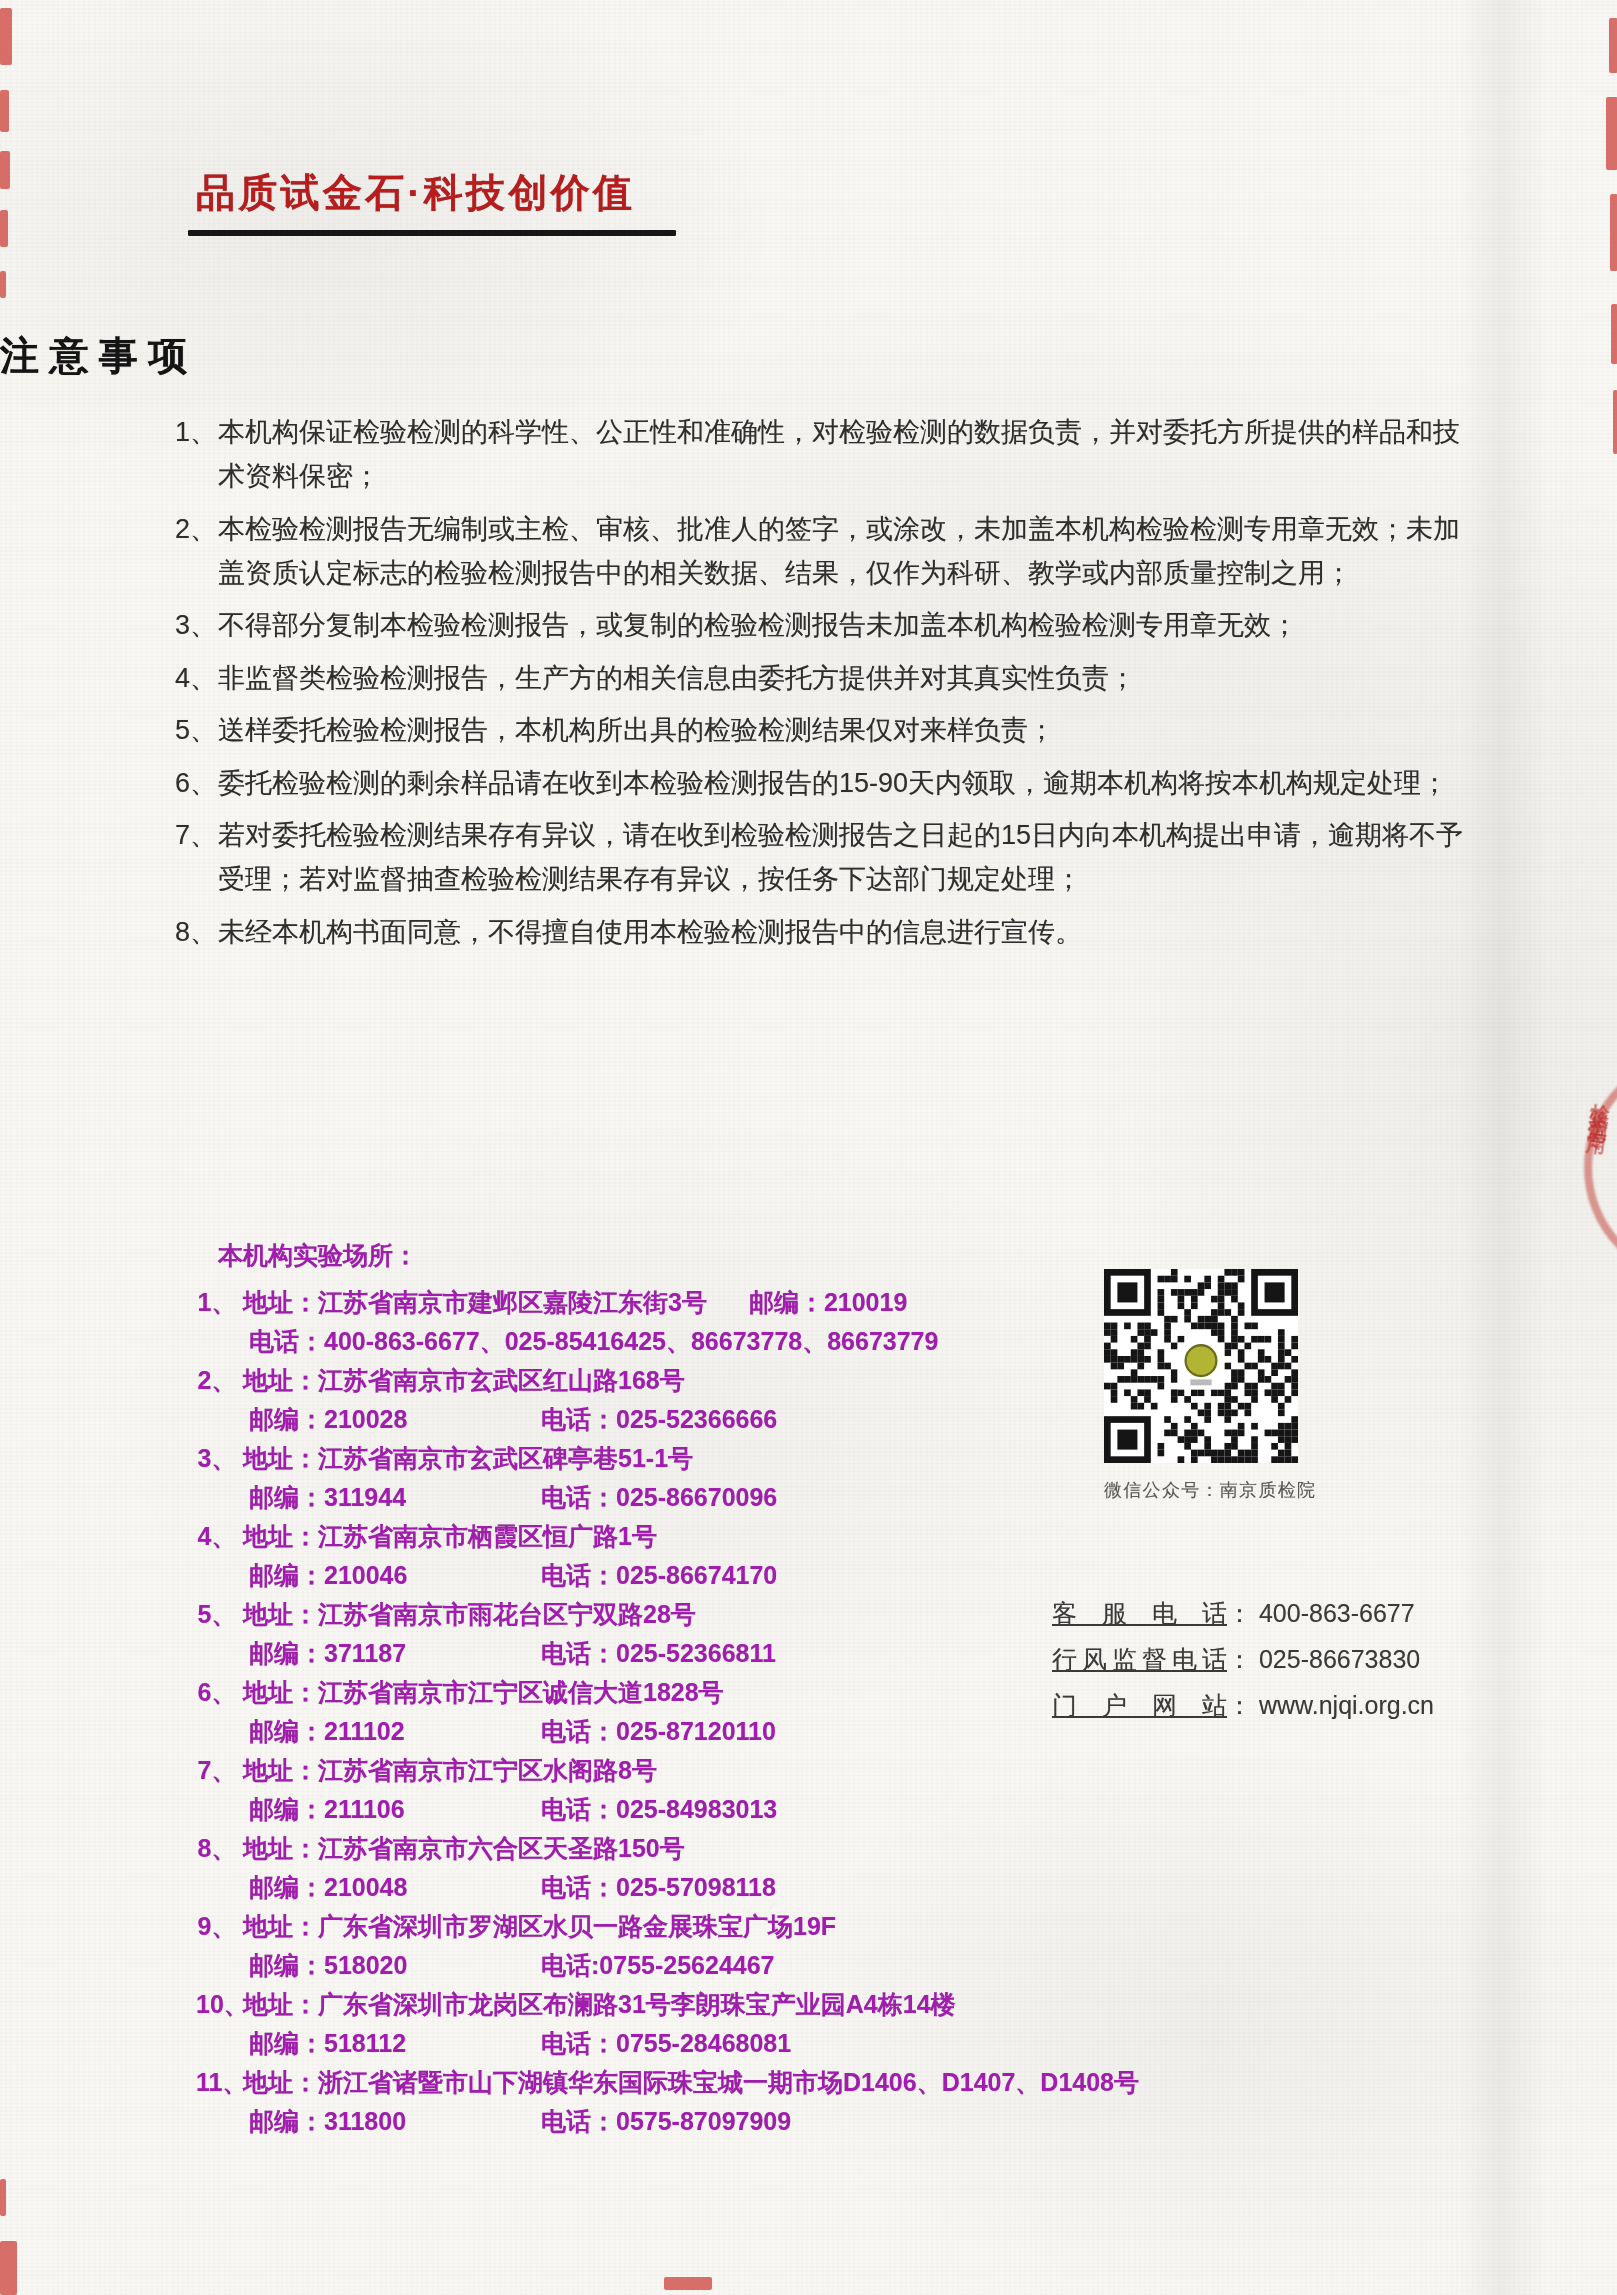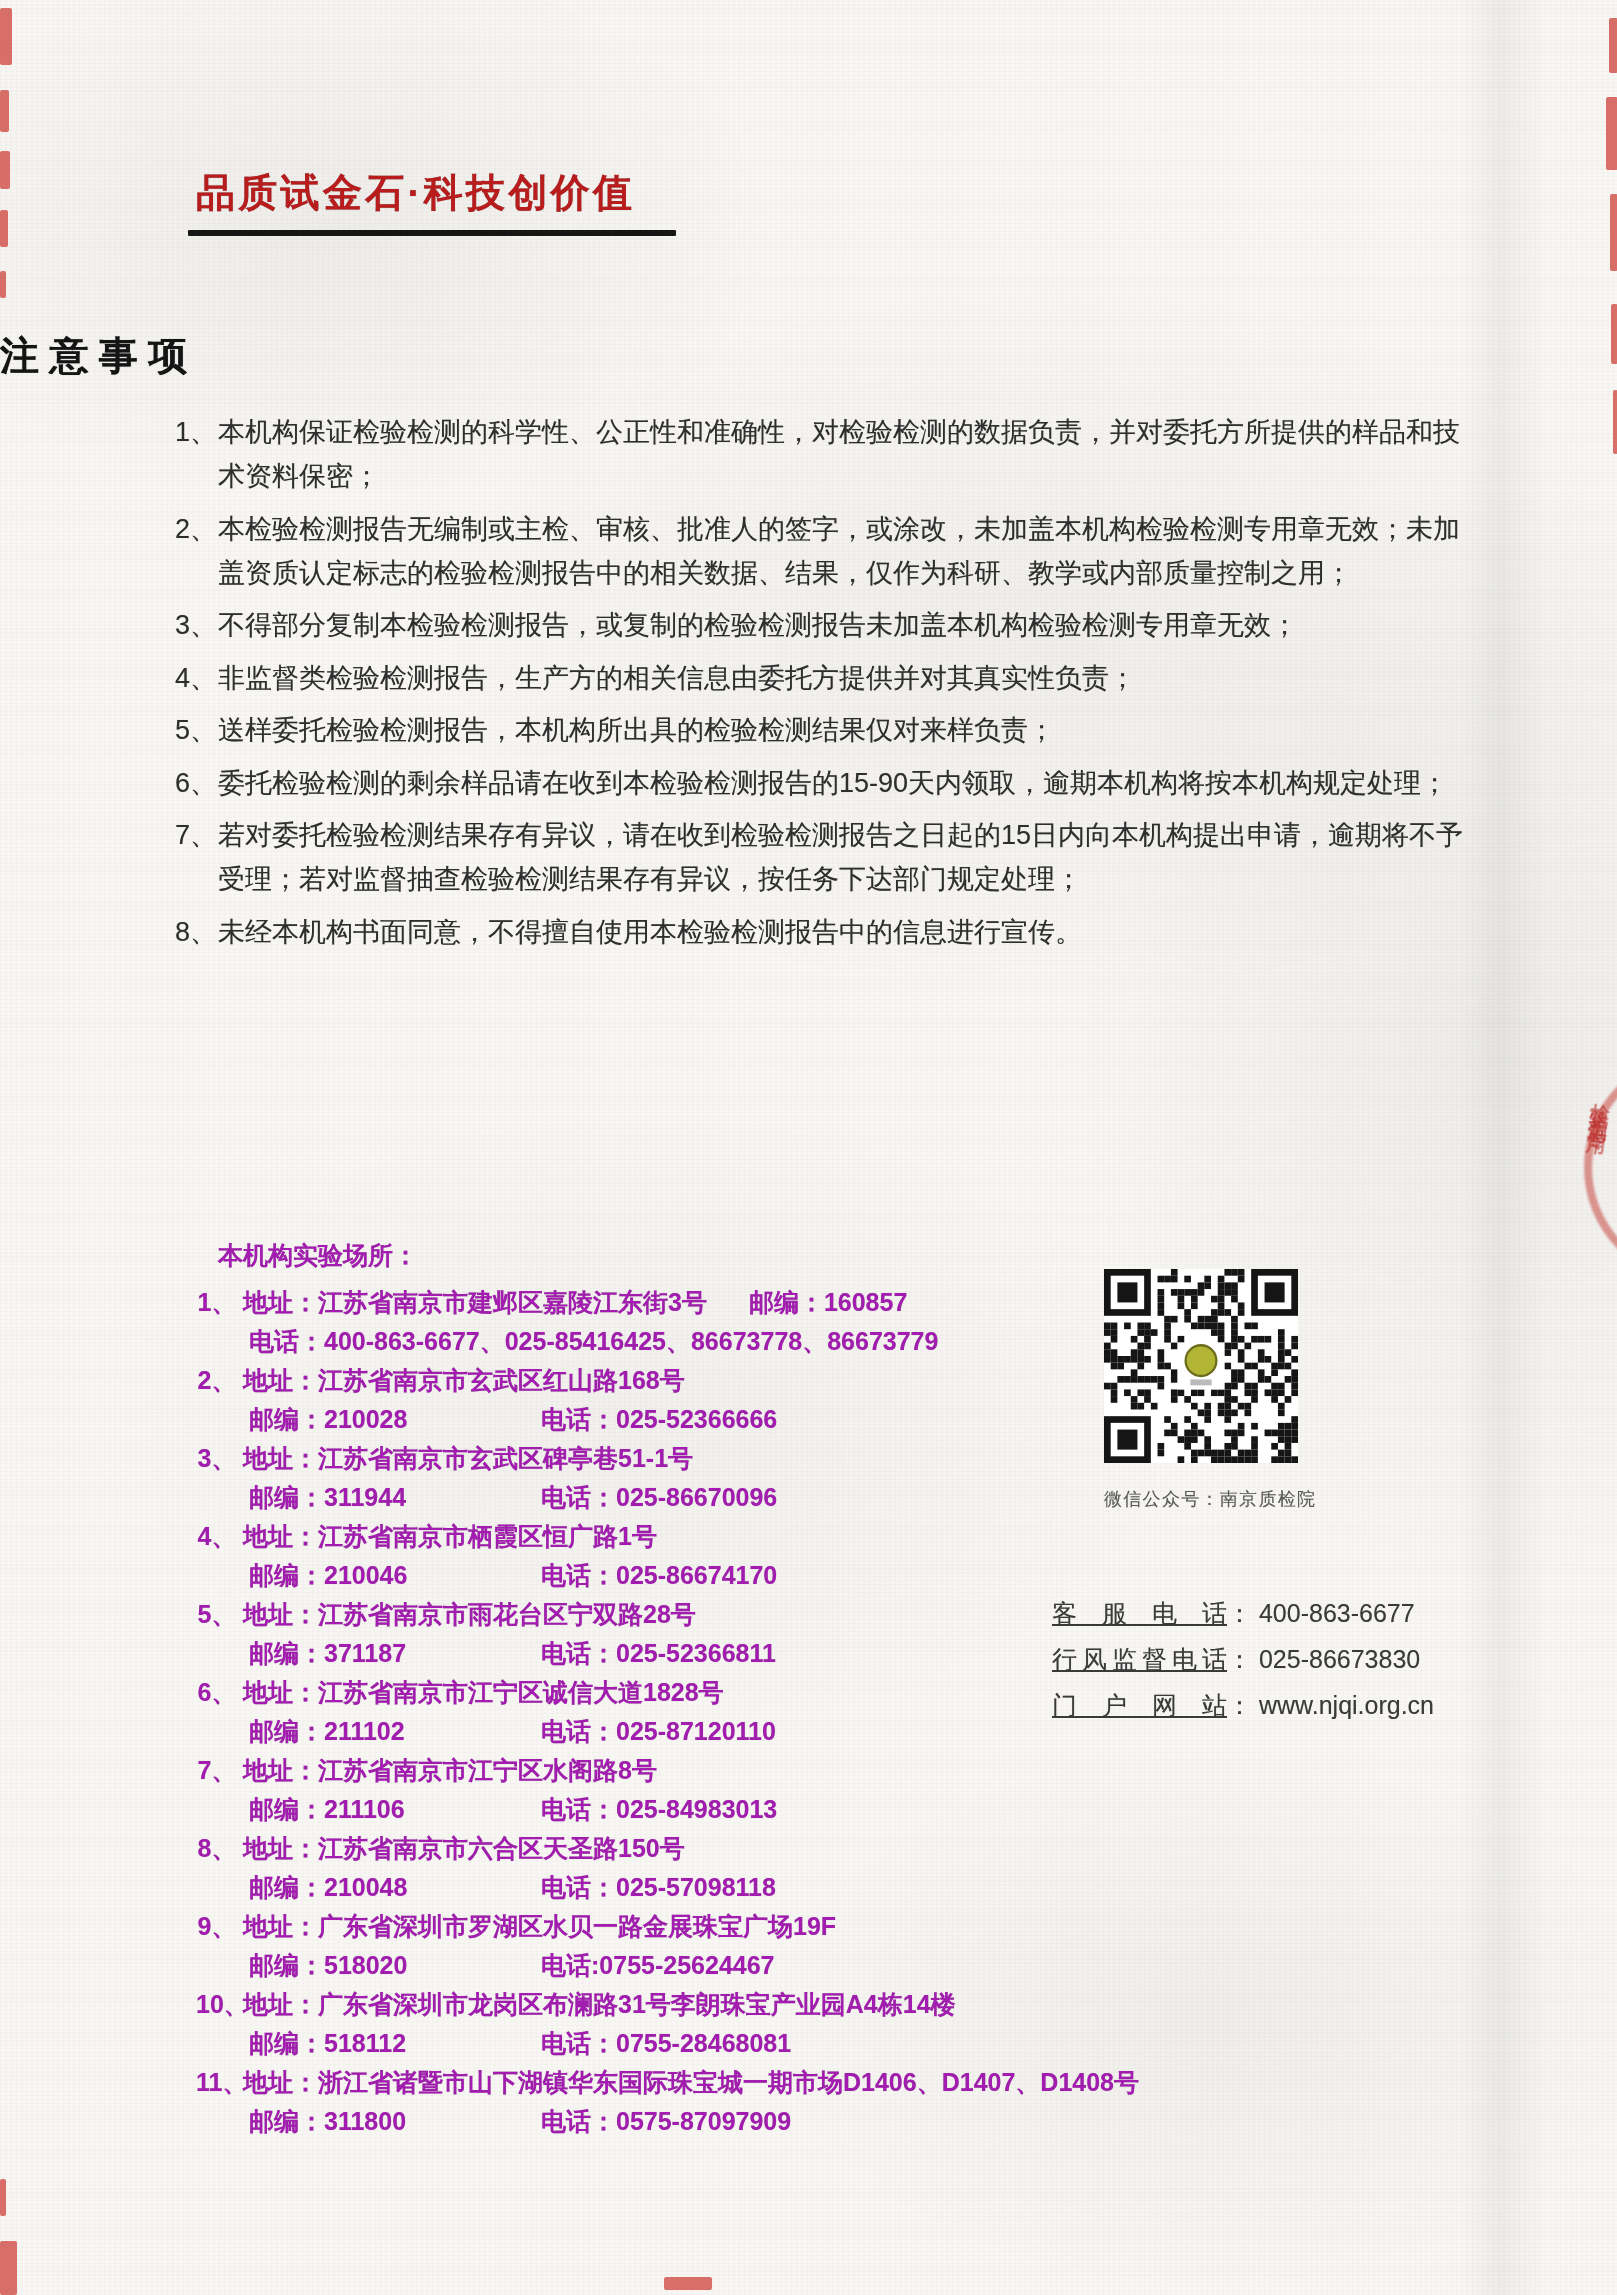--- a/index.html
+++ b/index.html
@@ -63,21 +63,21 @@
   .loc-num{display:inline-block;width:47px;text-align:right;padding-right:6.5px;box-sizing:border-box;}
   .loc-indent{padding-left:53px;}
   .loc-l1r{margin-left:42px;}
   .loc-l2{display:inline-block;min-width:292px;}
 
   .qr{
     position:absolute;left:1104px;top:1269px;margin:0;width:196px;text-align:left;
   }
   .qr svg{display:block;width:194px;height:194px;filter:blur(0.3px) contrast(1.05);}
   .qr figcaption{
-    margin-top:24px;font-size:18px;color:#5a5a5a;letter-spacing:1.3px;white-space:nowrap;
+    margin-top:15px;font-size:18px;color:#5a5a5a;letter-spacing:1.3px;white-space:nowrap;
     text-shadow:0 0 0.7px rgba(0,0,0,0.25);
   }
 
   .contact{
     position:absolute;left:1052px;top:1590px;
     font-size:25px;line-height:46px;color:#3a3a3a;white-space:nowrap;
     text-shadow:0 0 0.7px rgba(0,0,0,0.3);
   }
   .contact-label{display:inline-block;width:175px;text-align:justify;text-align-last:justify;text-decoration:underline;}
 
@@ -156,21 +156,21 @@
       <span class="num">8、</span>
       <span class="txt">未经本机构书面同意，不得擅自使用本检验检测报告中的信息进行宣传。</span>
     </li>
   </ol>
 
   <section class="locations">
     <div class="loc-heading">本机构实验场所：</div>
     <div id="loc-list">
     <div class="loc-item">
       <div class="loc-row">
-        <span class="loc-num">1、</span><span class="loc-l1">地址：江苏省南京市建邺区嘉陵江东街3号</span><span class="loc-l1r">邮编：160857</span>
+        <span class="loc-num">1、</span><span class="loc-l1">地址：江苏省南京市建邺区嘉陵江东街3号</span><span class="loc-l1r">邮编：210019</span>
       </div>
       <div class="loc-row loc-indent">
         <span class="loc-l2">电话：400-863-6677、025-85416425、86673778、86673779</span><span class="loc-l2r"></span>
       </div>
     </div>
 
     <div class="loc-item">
       <div class="loc-row">
         <span class="loc-num">2、</span><span class="loc-l1">地址：江苏省南京市玄武区红山路168号</span><span class="loc-l1r"></span>
       </div>

